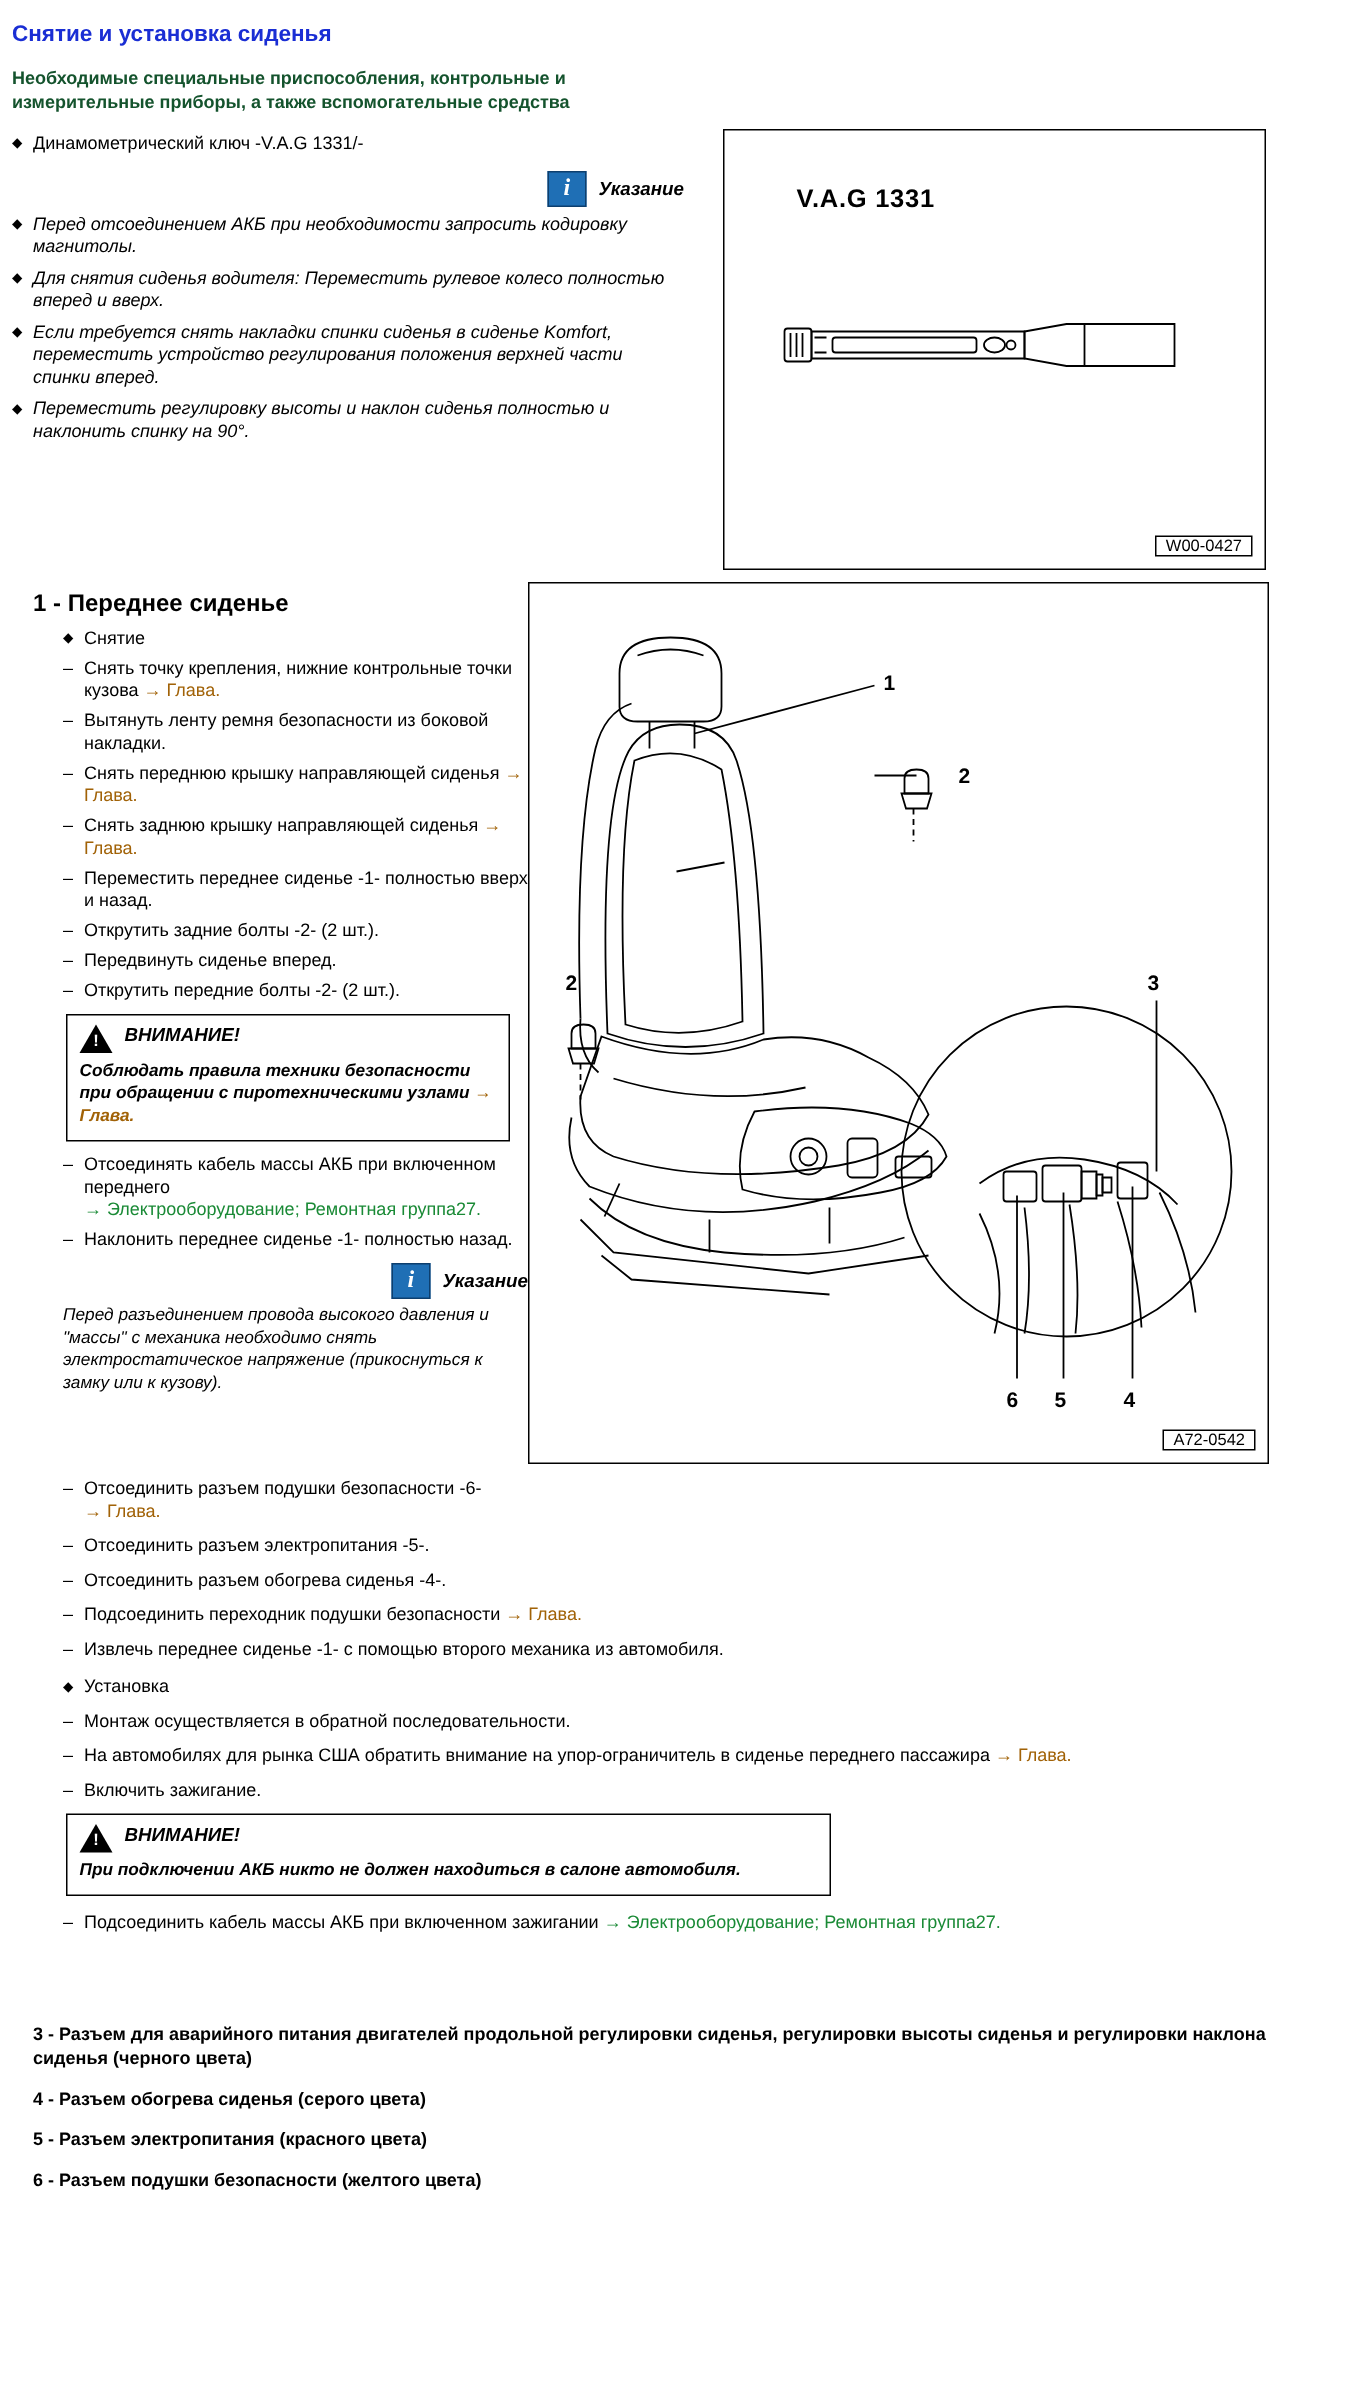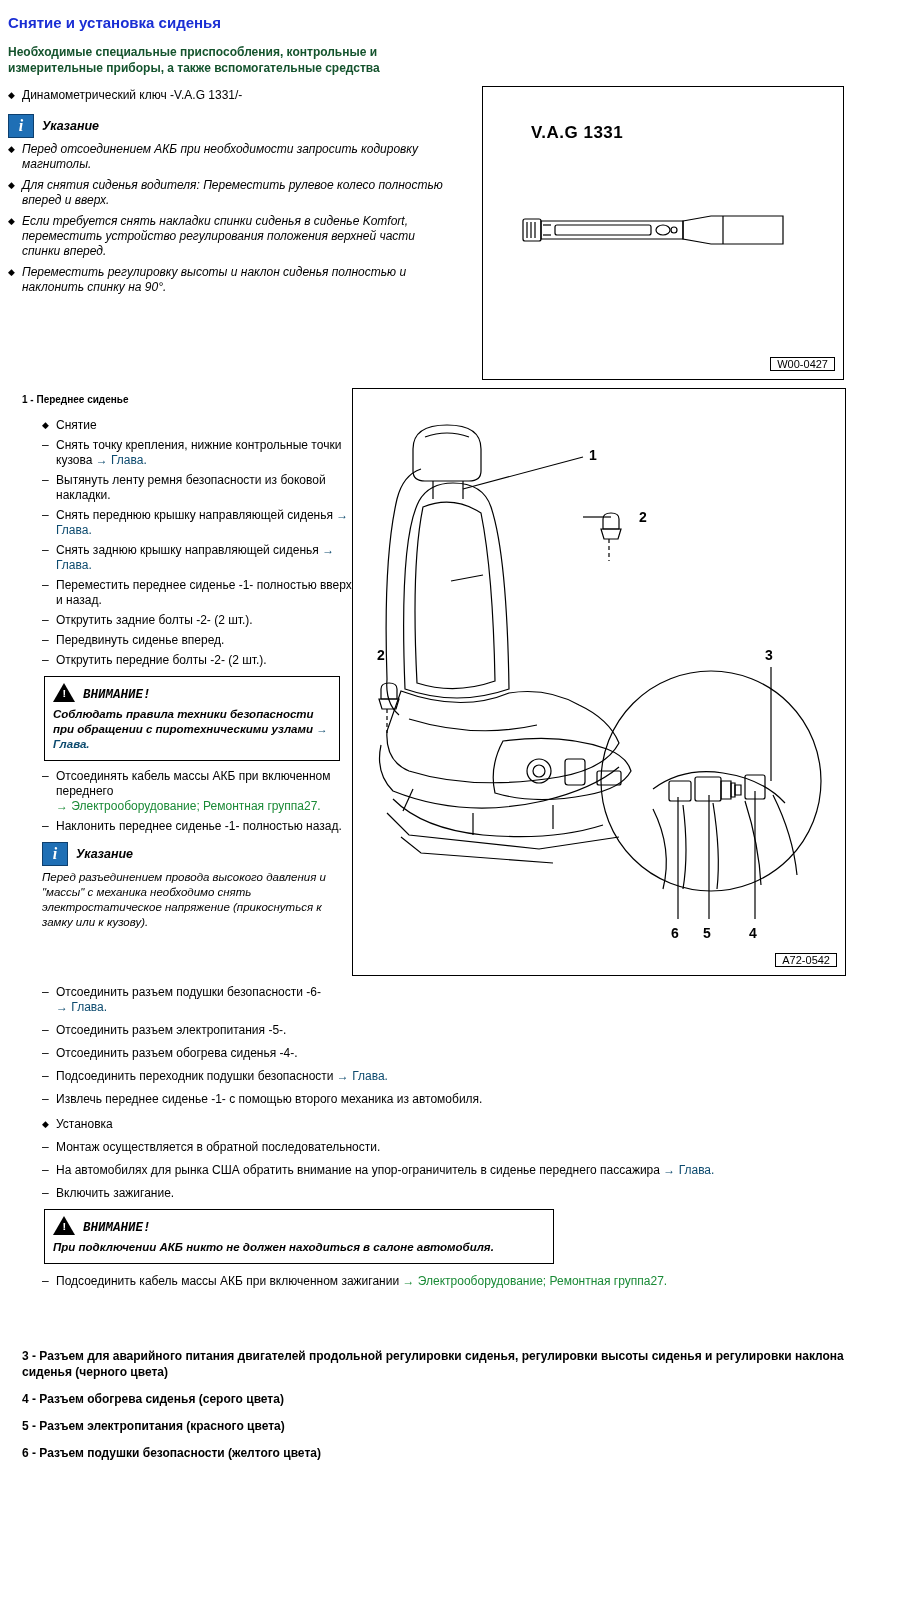--- a/index.html
+++ b/index.html
@@ -75,20 +75,21 @@
     top: 88px;
     width: 440px;
   }
 
   
   .note {
     display: flex;
     align-items: center;
     gap: 8px;
     margin: 2px 0 4px 0;
+    justify-content: flex-end;
   }
   .note-icon {
     width: 24px;
     height: 22px;
     background: #1f6fb5;
     border: 1px solid #0d3f6e;
     position: relative;
     flex: 0 0 auto;
   }
   .note-icon::before {
@@ -146,45 +147,44 @@
     font-family: "Liberation Sans", sans-serif;
   }
   .fig-top .fig-code { right: 8px; bottom: 8px; }
 
   
   .sec1-title {
     position: absolute;
     left: 22px;
     top: 394px;
     font-weight: bold;
-    font-size: 10px;
+    font-size: 16px;
   }
   .col-left {
     position: absolute;
     left: 42px;
     top: 418px;
     width: 310px;
   }
   .col-left .bullet-row { margin-bottom: 5px; }
-  .link { color: #0c4a6e; }
+  .link { color: #a16207; }
   .link-green { color: #1a8a36; }
 
   .warnbox {
     border: 1px solid #000;
     padding: 6px 8px 8px 8px;
     margin: 8px 0 8px 2px;
     width: 296px;
     box-sizing: border-box;
   }
   .warn-head {
     display: flex;
-    align-items: flex-end;
+    align-items: flex-start;
     gap: 8px;
     margin-bottom: 5px;
-    font-family: Liberation Mono, monospace;
   }
   .warn-label {
     font-style: italic;
     font-weight: bold;
     font-size: 12.5px;
   }
   .warn-body {
     font-style: italic;
     font-weight: bold;
     font-size: 11.5px;

